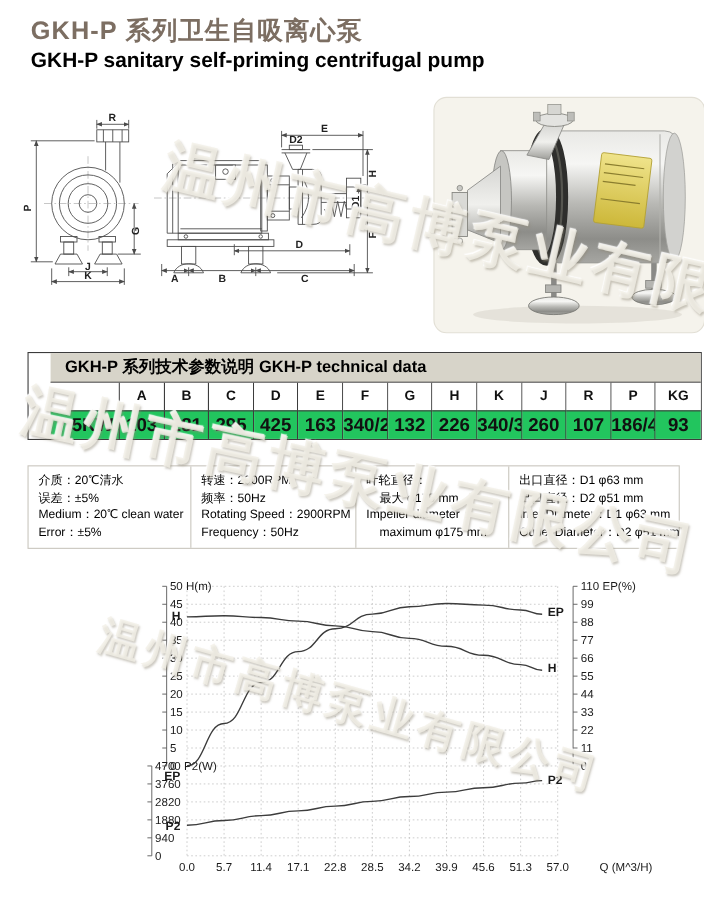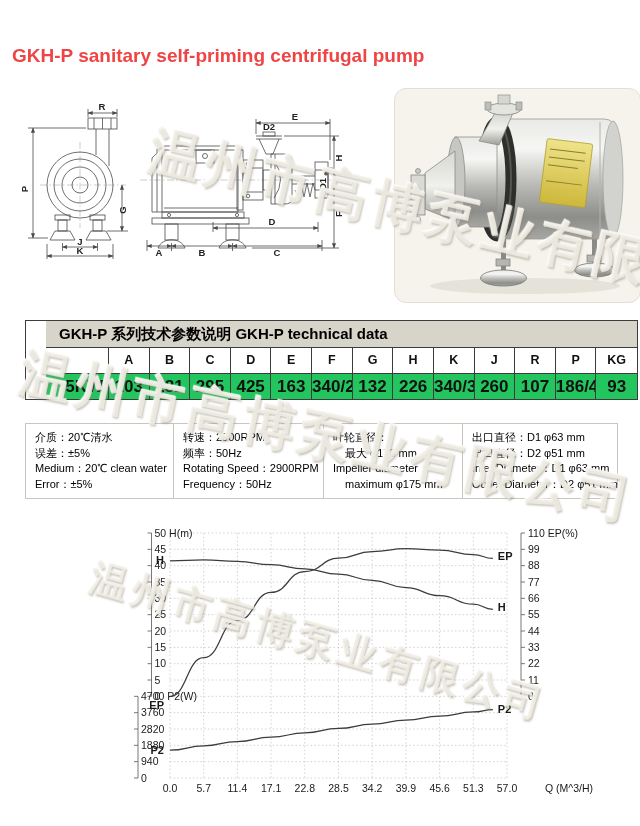--- a/index.html
+++ b/index.html
@@ -1,19 +1,19 @@
 <!DOCTYPE html>
 <html><head>
 <meta charset="utf-8">
 <style>
   html,body{margin:0;padding:0;background:#ffffff;}
   .page{position:relative;width:640px;height:826px;background:#fff;overflow:hidden;
         font-family:"Liberation Sans",sans-serif;color:#111;}
   .title-zh{position:absolute;left:28px;top:12px;font-size:23px;font-weight:bold;color:#7c6e62;letter-spacing:1px;}
-  .title-en{position:absolute;left:12px;top:45px;font-size:19px;font-weight:bold;color:#ef4444;}
+  .title-en{position:absolute;left:28px;top:45px;font-size:19px;font-weight:bold;color:#000000;}
   .photo-card{position:absolute;left:394px;top:88px;width:245px;height:213px;background:#f5f3ec;
               border:1px solid #e2dfd5;border-radius:12px;}
   .tech-drawing{position:absolute;left:12px;top:98px;}
   .tech-drawing text{font-family:"Liberation Sans",sans-serif;font-size:9.5px;font-weight:600;fill:#222;stroke:none;}
   .cl{stroke:#999;stroke-width:0.5;stroke-dasharray:7 2.5 1.5 2.5;}
   
   .watermark{position:absolute;white-space:nowrap;font-weight:bold;letter-spacing:5px;pointer-events:none;z-index:6;
              color:rgba(242,239,231,0.78);
              text-shadow:1.5px 1.5px 2px rgba(143,136,118,0.45),-1px -1px 1px rgba(255,255,255,0.95);
              transform-origin:left top;}
@@ -40,20 +40,21 @@
   
   .chart-title{position:absolute;left:30px;top:501px;font-size:17px;font-weight:bold;color:#000;letter-spacing:.5px;}
   #chart-svg{position:absolute;left:0;top:520px;}
   #chart-svg text{font-family:"Liberation Sans",sans-serif;}
 </style>
 </head>
 <body>
 
 <div class="page">
 
+  <div class="title-zh">GKH-P 系列卫生自吸离心泵</div>
   <div class="title-en">GKH-P sanitary self-priming centrifugal pump</div>
 
   <svg class="tech-drawing" width="340" height="165" viewBox="0 0 340 165">
     <defs>
       <marker id="ar" viewBox="0 0 10 10" refX="9" refY="5" markerWidth="6.5" markerHeight="6.5" orient="auto-start-reverse">
         <path d="M0,1 L10,5 L0,9 z" fill="#4a4a4a"></path>
       </marker>
     </defs>
     <g stroke="#4a4a4a" stroke-width="0.8" fill="none">
       <line class="cl" x1="28" y1="87" x2="114" y2="87"></line>

